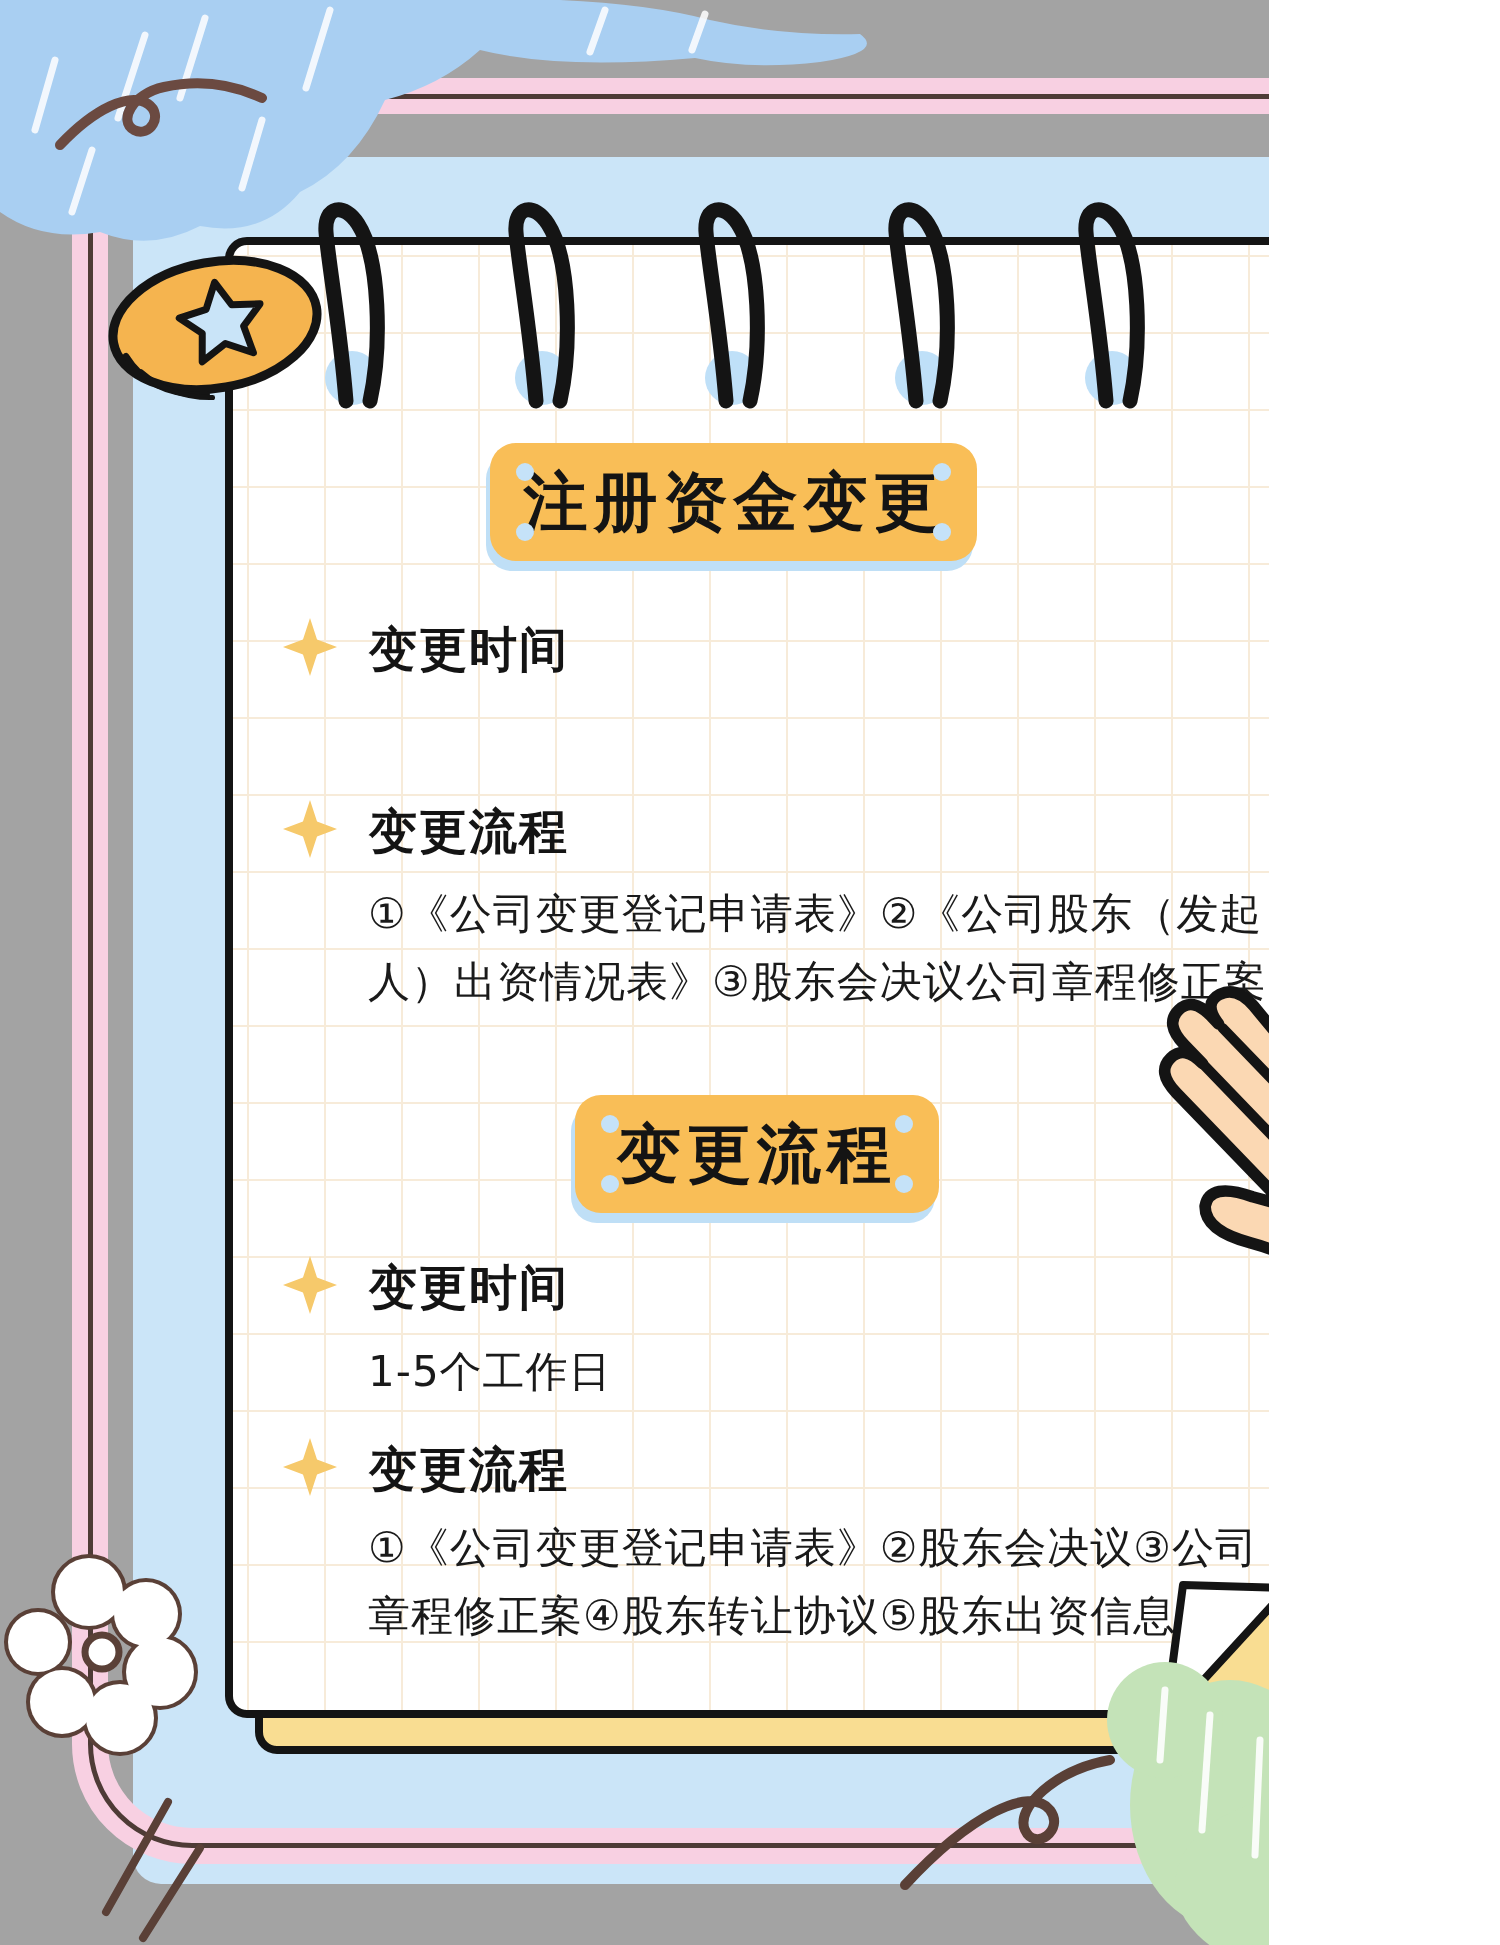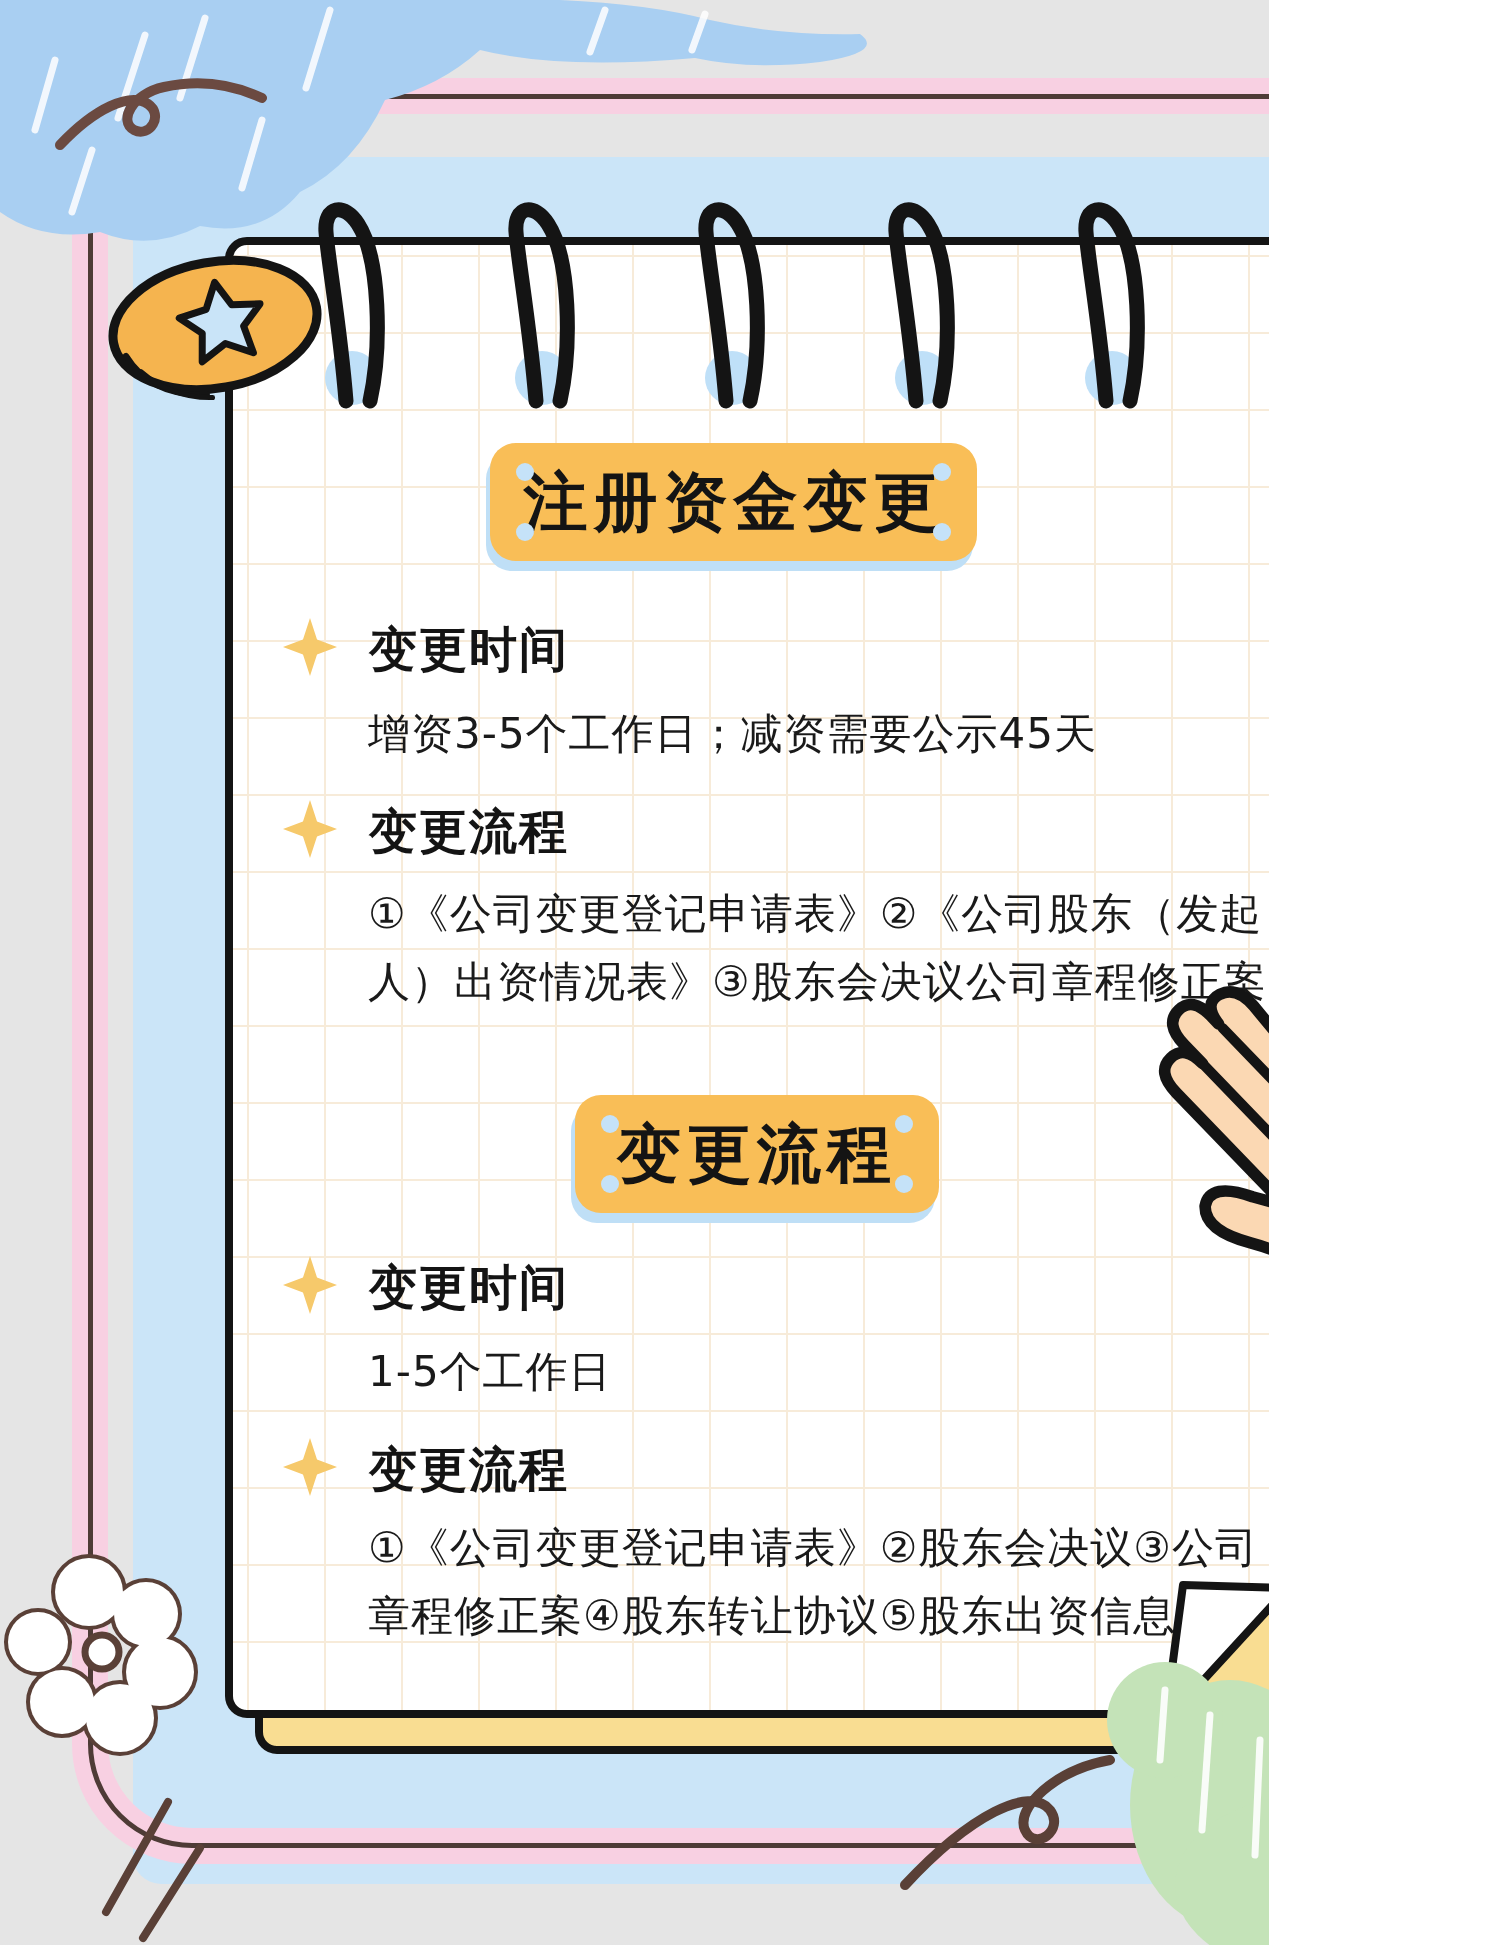--- a/index.html
+++ b/index.html
@@ -1,17 +1,17 @@
 <!DOCTYPE html>
 <html><head>
 <meta charset="utf-8">
 <style>
   html,body{margin:0;padding:0;}
   body{font-family:"DejaVu Sans","Liberation Sans",sans-serif;}
-  .page{position:relative;width:1269px;height:1945px;background:#e5e5e5;overflow:hidden;}
+  .page{position:relative;width:1269px;height:1945px;background:#a3a3a3;overflow:hidden;}
 
   
   .frame{position:absolute;left:72px;top:78px;width:1384px;height:1786px;
          border:36px solid #F8D0E2;border-radius:120px;box-sizing:border-box;z-index:5;}
   .frame-line{position:absolute;left:88px;top:94px;width:1352px;height:1754px;
          border:5px solid #4E3B36;border-radius:104px;box-sizing:border-box;z-index:5;}
 
   
   .blue-card{position:absolute;left:133px;top:157px;width:1248px;height:1727px;
          background:#CBE5F8;border-radius:28px;z-index:1;}
@@ -102,21 +102,20 @@
     <span class="dot tr"></span>
     <span class="dot bl"></span>
     <span class="dot br"></span>
     <span>注册资金变更</span>
   </div>
 
   <div class="item-head h1">
     <span class="sparkle"></span>
     <span class="head-label">变更时间</span>
   </div>
-  <div class="item-body b1">增资3-5个工作日；减资需要公示45天</div>
 
   <div class="item-head h2">
     <span class="sparkle"></span>
     <span class="head-label">变更流程</span>
   </div>
   <div class="item-body b2">①《公司变更登记申请表》②《公司股东（发起人）出资情况表》③股东会决议公司章程修正案</div>
 
   <div class="banner banner2">
     <span class="dot tl"></span>
     <span class="dot tr"></span>

